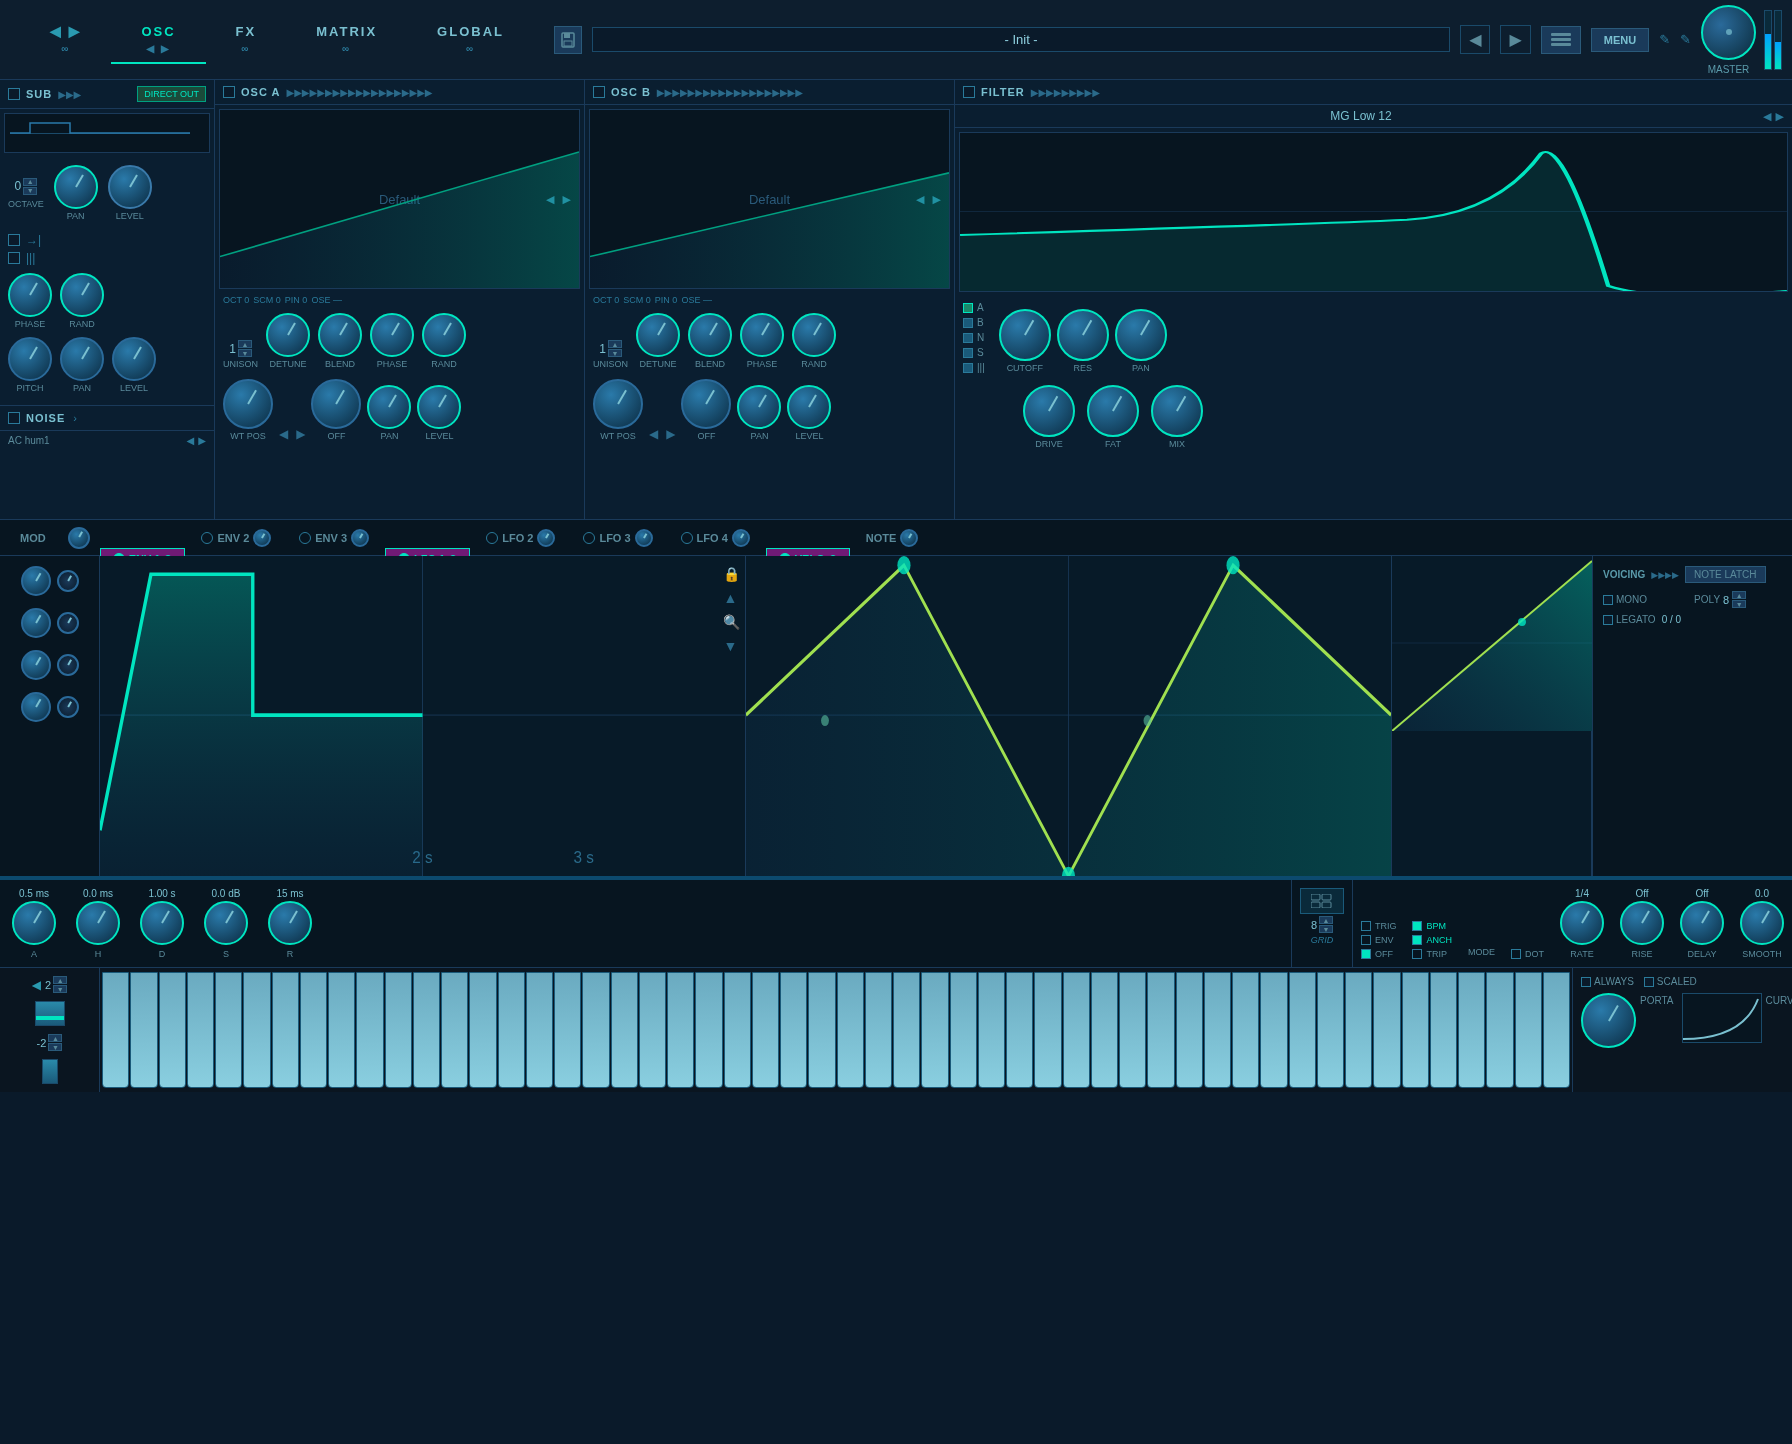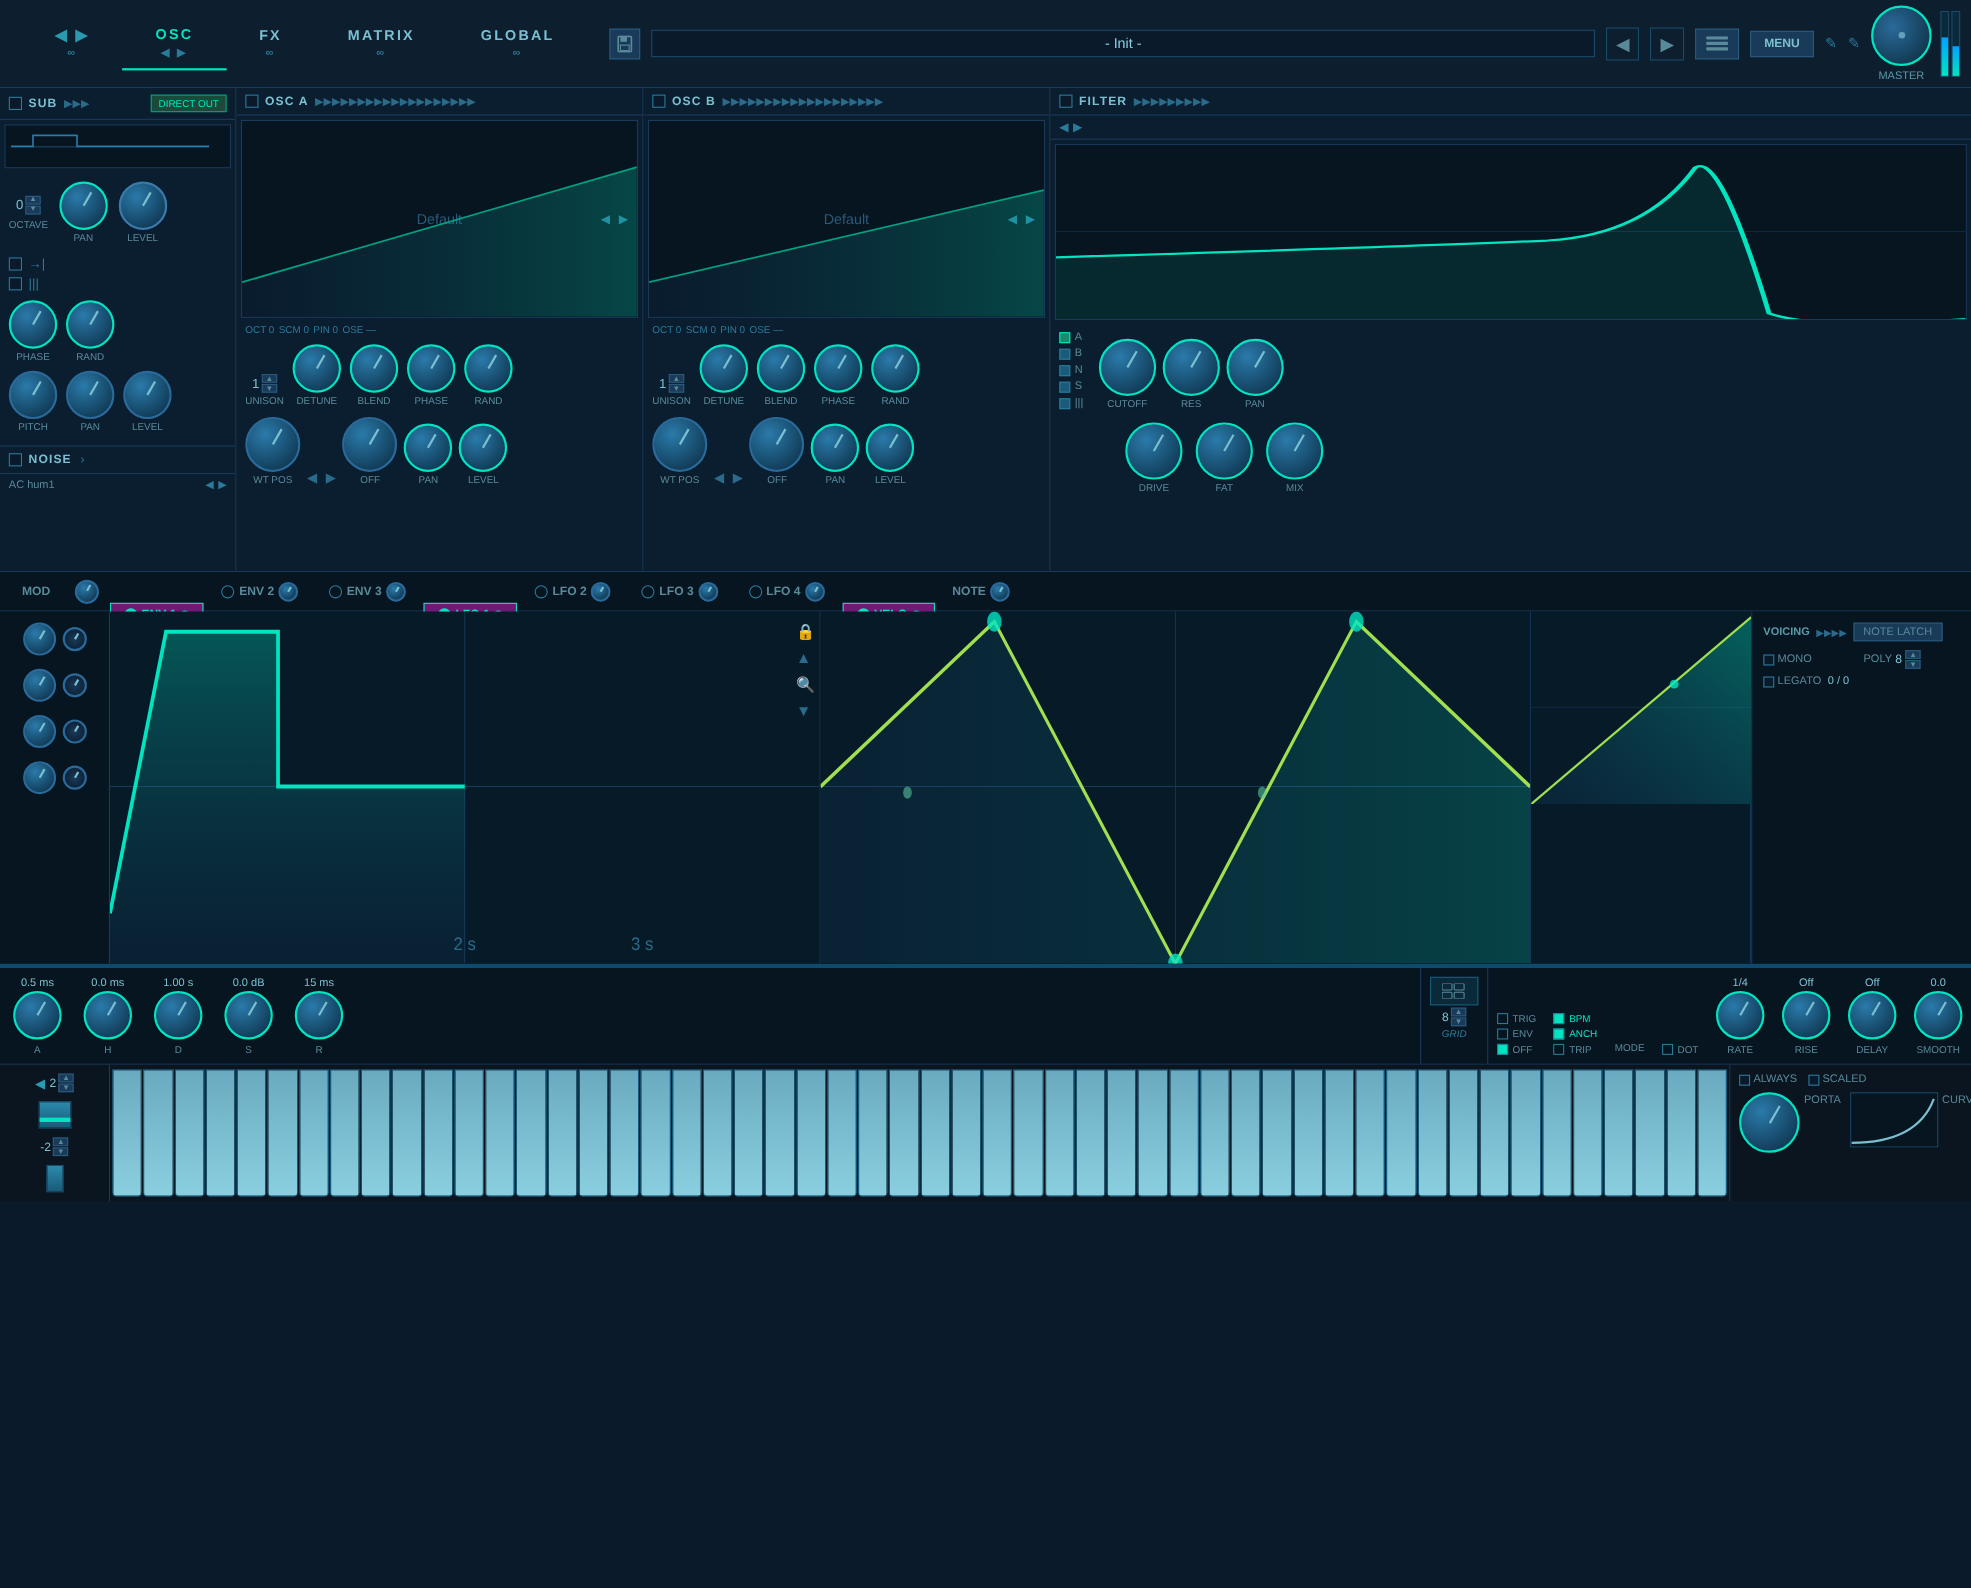--- a/index.html
+++ b/index.html
@@ -985,20 +985,21 @@
   </div>
 
   <div class="filter-panel">
     <div class="section-header">
       <div class="section-checkbox"></div>
       <span class="section-label">FILTER</span>
       <span class="section-header-arrows">▶▶▶▶▶▶▶▶▶</span>
     </div>
 
     <div style="display:flex;align-items:center;padding:4px 8px;gap:4px;border-bottom:1px solid #1a3a5a;">
+      <span class="filter-name">MG Low 12</span>
       <span style="color:#2a7a9a;cursor:pointer;">◀</span>
       <span style="color:#2a7a9a;cursor:pointer;">▶</span>
     </div>
 
     <div class="filter-response">
       <svg class="filter-response-svg" viewBox="0 0 370 155" preserveAspectRatio="none">
         <rect width="370" height="155" fill="#071520"></rect>
 
         <line x1="0" y1="77" x2="370" y2="77" stroke="#1a3a5a" stroke-width="0.5"></line>
 

